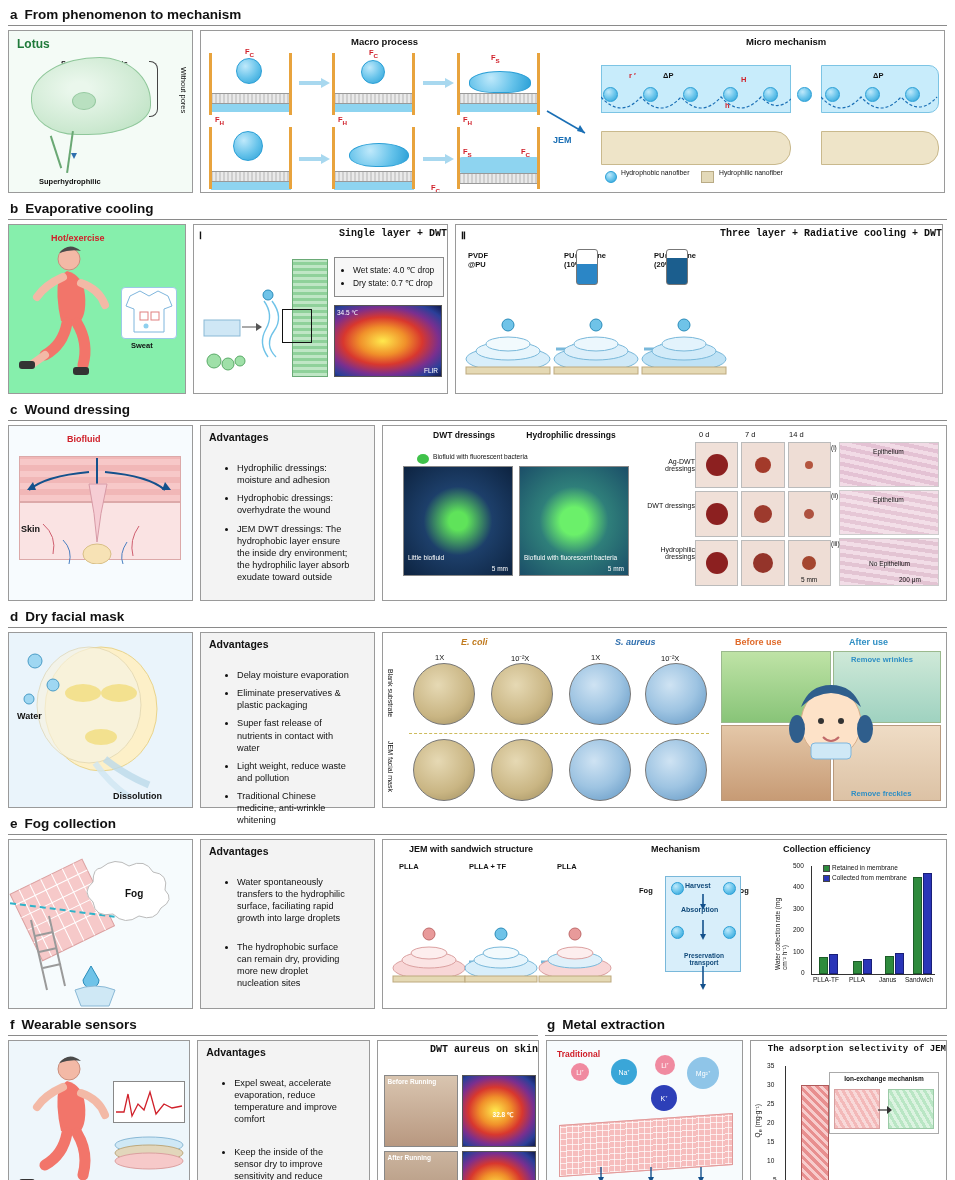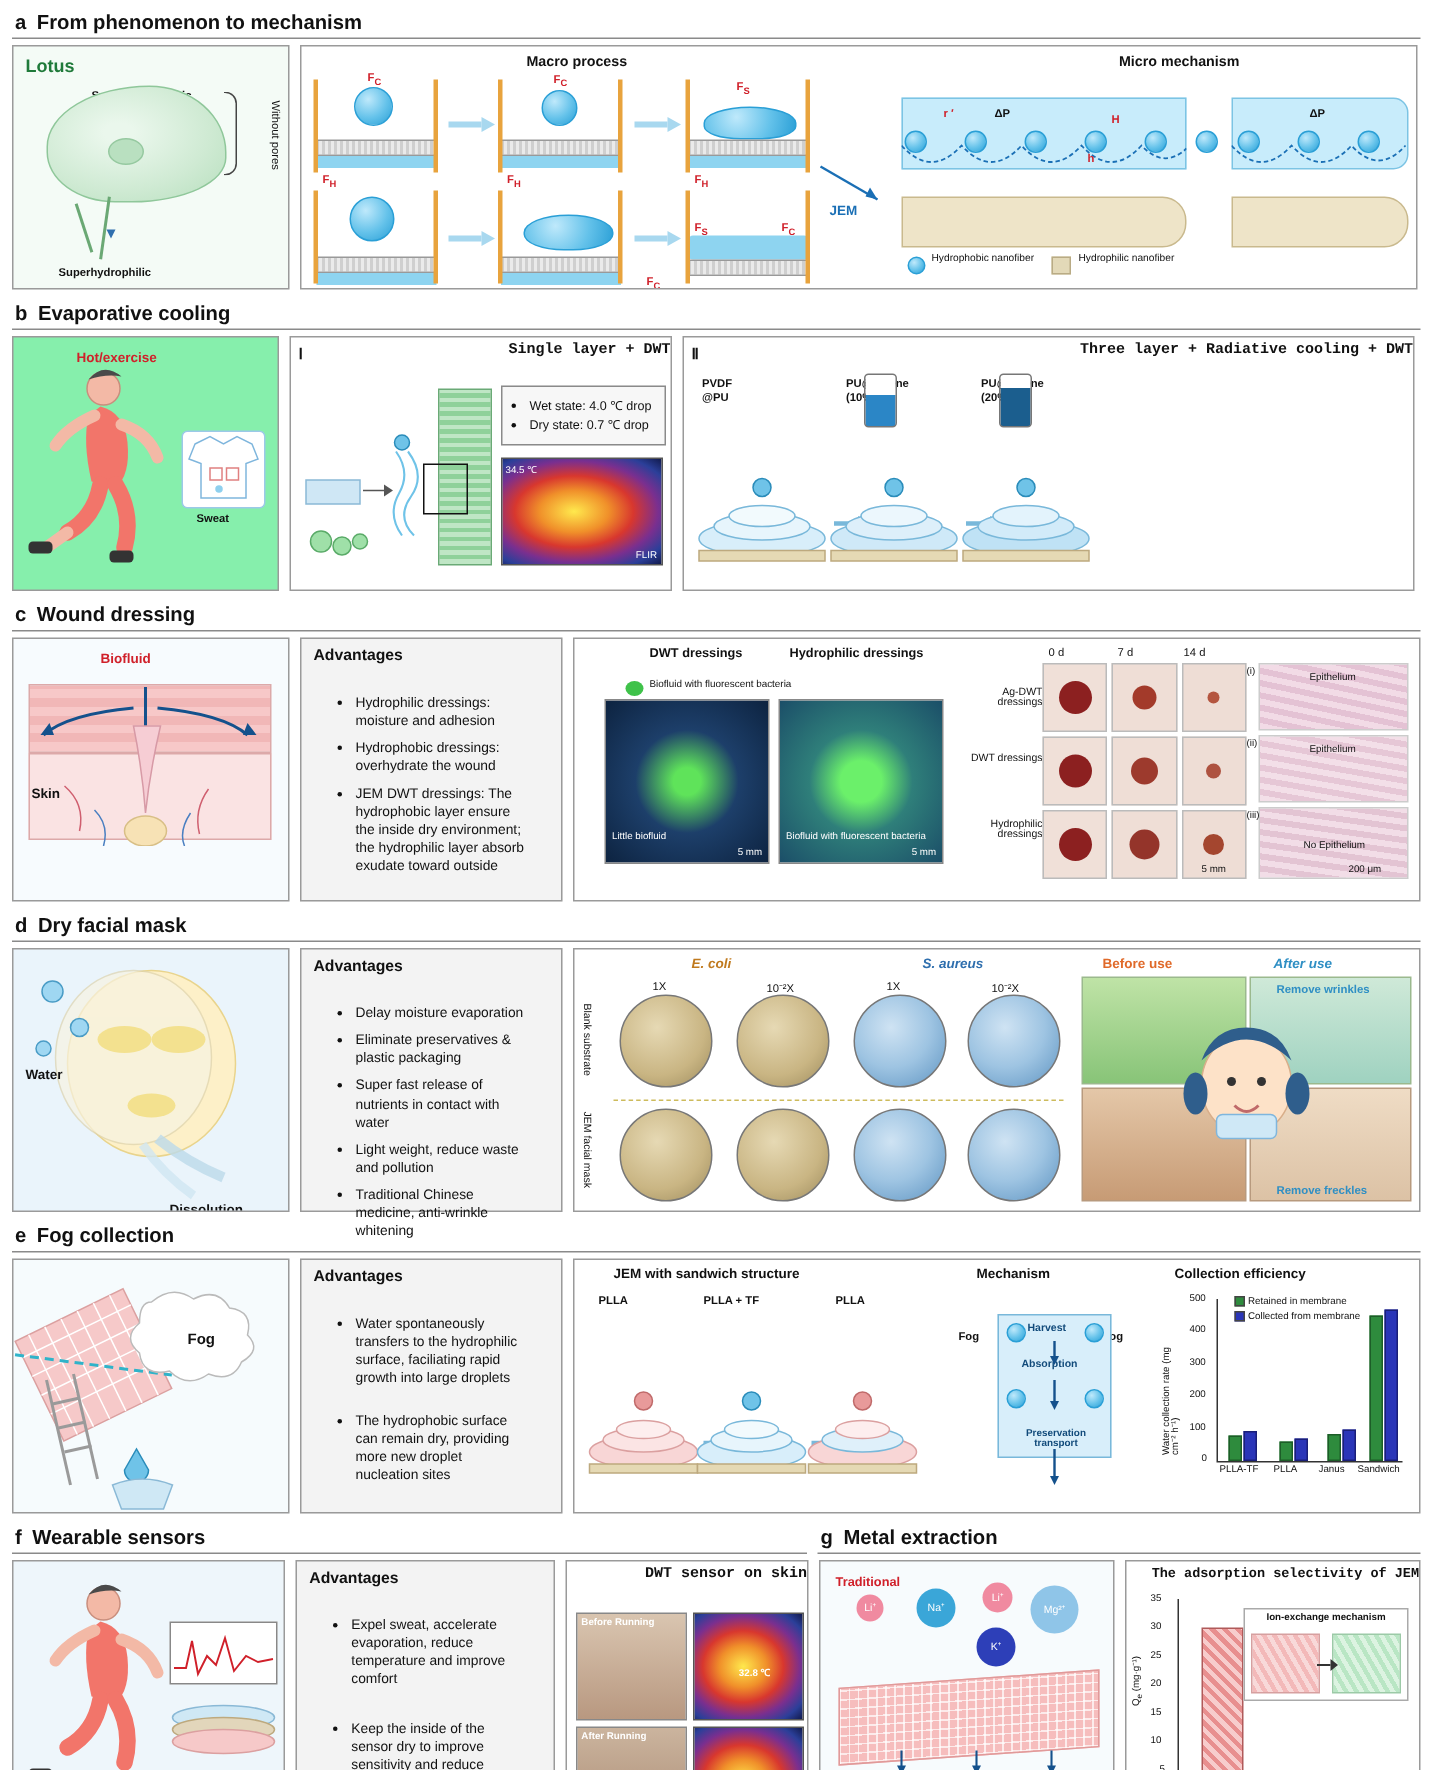--- a/index.html
+++ b/index.html
@@ -496,21 +496,21 @@
           <ellipse cx="74" cy="60" rx="18" ry="9" fill="#f3e18f"></ellipse>
           <ellipse cx="110" cy="60" rx="18" ry="9" fill="#f3e18f"></ellipse>
           <ellipse cx="92" cy="104" rx="16" ry="8" fill="#f3e18f"></ellipse>
           <circle cx="26" cy="28" r="7" fill="#9fd7f2" stroke="#4a9cc6"></circle>
           <circle cx="44" cy="52" r="6" fill="#9fd7f2" stroke="#4a9cc6"></circle>
           <circle cx="20" cy="66" r="5" fill="#9fd7f2" stroke="#4a9cc6"></circle>
           <path d="M96,126 q20,16 44,26" stroke="#bcd9ea" stroke-width="7" fill="none" opacity=".8"></path>
           <path d="M86,130 q14,20 34,34" stroke="#cfe6f2" stroke-width="6" fill="none" opacity=".8"></path>
         </svg>
         <div class="lbl b" style="left:8px;top:78px;font-size:9px;">Water</div>
-        <div class="lbl b" style="left:104px;top:158px;font-size:9px;margin-top:10px;">Dissolution</div>
+        <div class="lbl b" style="left:104px;top:158px;font-size:9px;">Dissolution</div>
       </div>
     </div>
 
     <div class="panel grey" id="d-adv">
       <div class="adv-title">Advantages</div>
       <ul class="adv">
         <li>Delay moisture evaporation</li>
         <li>Eliminate preservatives &amp; plastic packaging</li>
         <li>Super fast release of nutrients in contact with water</li>
         <li>Light weight, reduce waste and pollution</li>
@@ -535,21 +535,21 @@
         <div class="petri blue" style="left:262px;top:30px;width:62px;height:62px;"></div>
 
         <div style="position:absolute;left:26px;top:100px;width:300px;border-top:1px dashed #cdbb5c;"></div>
 
         <div class="petri tan" style="left:30px;top:106px;width:62px;height:62px;"></div>
         <div class="petri tan" style="left:108px;top:106px;width:62px;height:62px;"></div>
         <div class="petri blue" style="left:186px;top:106px;width:62px;height:62px;"></div>
         <div class="petri blue" style="left:262px;top:106px;width:62px;height:62px;"></div>
 
         <div class="lbl b" style="left:352px;top:4px;color:#e06a2a;font-size:9px;">Before use</div>
-        <div class="lbl b" style="left:466px;top:4px;color:#2f8fc4;font-size:9px;font-style:italic;">After use</div>
+        <div class="lbl b" style="left:466px;top:4px;color:#2f8fc4;font-size:9px;">After use</div>
         <div style="position:absolute;left:338px;top:18px;width:110px;height:72px;background:linear-gradient(#bfe3a6,#88c478);border:1px solid #9bb98e;"></div>
         <div style="position:absolute;left:450px;top:18px;width:108px;height:72px;background:linear-gradient(#cfe9d8,#9fd2c0);border:1px solid #9bb98e;"></div>
         <div style="position:absolute;left:338px;top:92px;width:110px;height:76px;background:linear-gradient(#e4c7a8,#c79b75);border:1px solid #b89a7e;"></div>
         <div style="position:absolute;left:450px;top:92px;width:108px;height:76px;background:linear-gradient(#efdcc5,#dcc2a5);border:1px solid #b89a7e;"></div>
         <svg style="position:absolute;left:398px;top:40px;width:100px;height:100px">
           <ellipse cx="50" cy="50" rx="30" ry="34" fill="#fde2c8" stroke="#d8ae8a"></ellipse>
           <path d="M20,34 q30,-28 60,0 q-8,-22 -30,-22 q-22,0 -30,22z" fill="#2f5e8c"></path>
           <ellipse cx="16" cy="56" rx="8" ry="14" fill="#2f5e8c"></ellipse>
           <ellipse cx="84" cy="56" rx="8" ry="14" fill="#2f5e8c"></ellipse>
           <circle cx="40" cy="48" r="3" fill="#333"></circle>
@@ -753,21 +753,21 @@
 
     <div class="panel grey" id="f-adv">
       <div class="adv-title">Advantages</div>
       <ul class="adv">
         <li style="margin-bottom:20px">Expel sweat, accelerate evaporation, reduce temperature and improve comfort</li>
         <li>Keep the inside of the sensor dry to improve sensitivity and reduce errors</li>
       </ul>
     </div>
 
     <div class="panel" id="f-right">
-      <div class="ptitle">DWT sensor on skin</div>
+      <div class="ptitle">DWT aureus on skin</div>
       <div class="ill" style="height:176px;">
         <div style="position:absolute;left:6px;top:20px;width:74px;height:72px;background:linear-gradient(#d9c5b0,#b89880);border:1px solid #888;">
           <div class="tiny" style="position:absolute;left:3px;top:2px;color:#fff;font-weight:bold;">Before Running</div>
         </div>
         <div class="ir" style="left:84px;top:20px;width:74px;height:72px;">
           <div class="tiny" style="position:absolute;left:30px;top:34px;color:#fff;font-weight:bold;">32.8 ℃</div>
         </div>
         <div style="position:absolute;left:6px;top:96px;width:74px;height:72px;background:linear-gradient(#cbb49e,#a98a72);border:1px solid #888;">
           <div class="tiny" style="position:absolute;left:3px;top:2px;color:#fff;font-weight:bold;">After Running</div>
 

